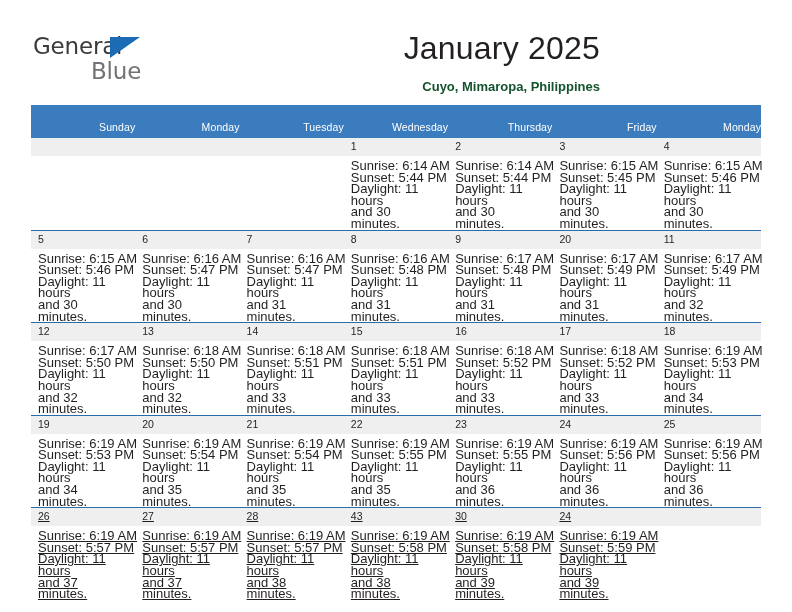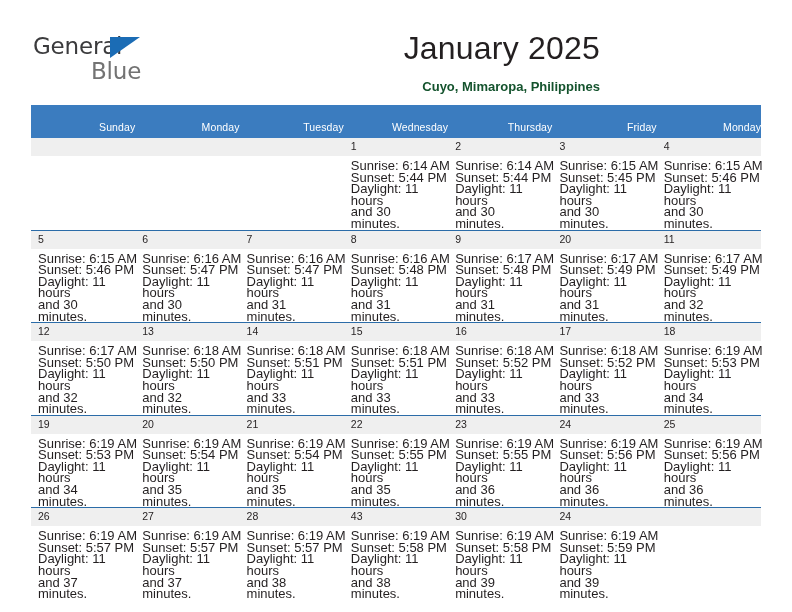--- a/index.html
+++ b/index.html
@@ -109,20 +109,21 @@
     width: 104.28px;
     height: 90px;
     vertical-align: top;
     padding: 0;
     background: #ffffff;
     border-bottom: 1.5px solid #2b6ca8;
     border-right: none;
   }
   .calendar tr.week-last td {
     border-bottom: none;
+    text-decoration: underline;
   }
   .daynum {
     display: block;
     background: #efefef;
     font-size: 10.5px;
     color: #231f20;
     padding: 3px 0 4px 7px;
     height: 18px;
     line-height: 11px;
   }

